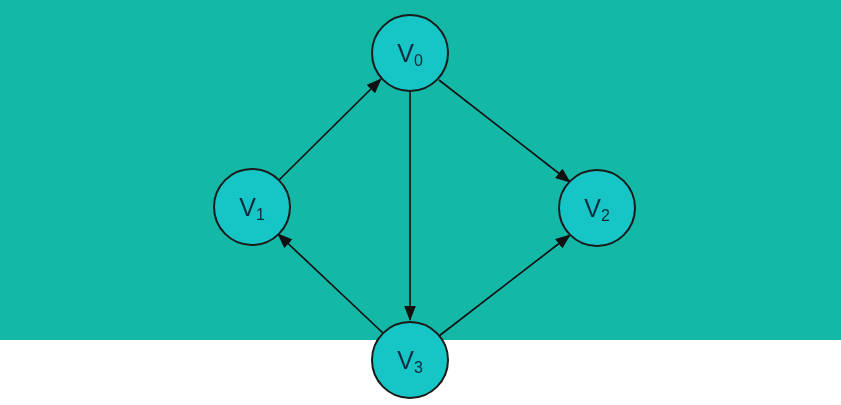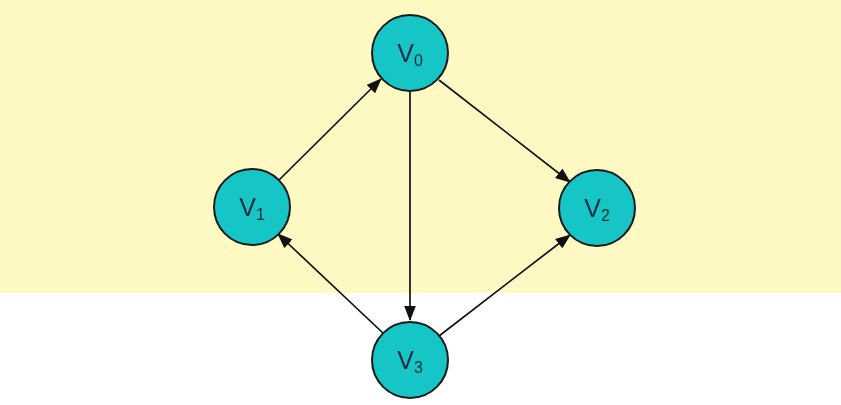--- a/index.html
+++ b/index.html
@@ -9,22 +9,22 @@
   }
   body {
     width: 841px;
     height: 405px;
     font-family: "Liberation Sans", sans-serif;
     overflow: hidden;
   }
   #graph-canvas {
     position: relative;
     width: 841px;
-    height: 293px;
-    background: #fef9c3;
+    height: 340px;
+    background: #14b8a6;
   }
   #graph-svg {
     position: absolute;
     top: 0;
     left: 0;
     width: 841px;
     height: 405px;
   }
   .node-circle {
     stroke-width: 2;

